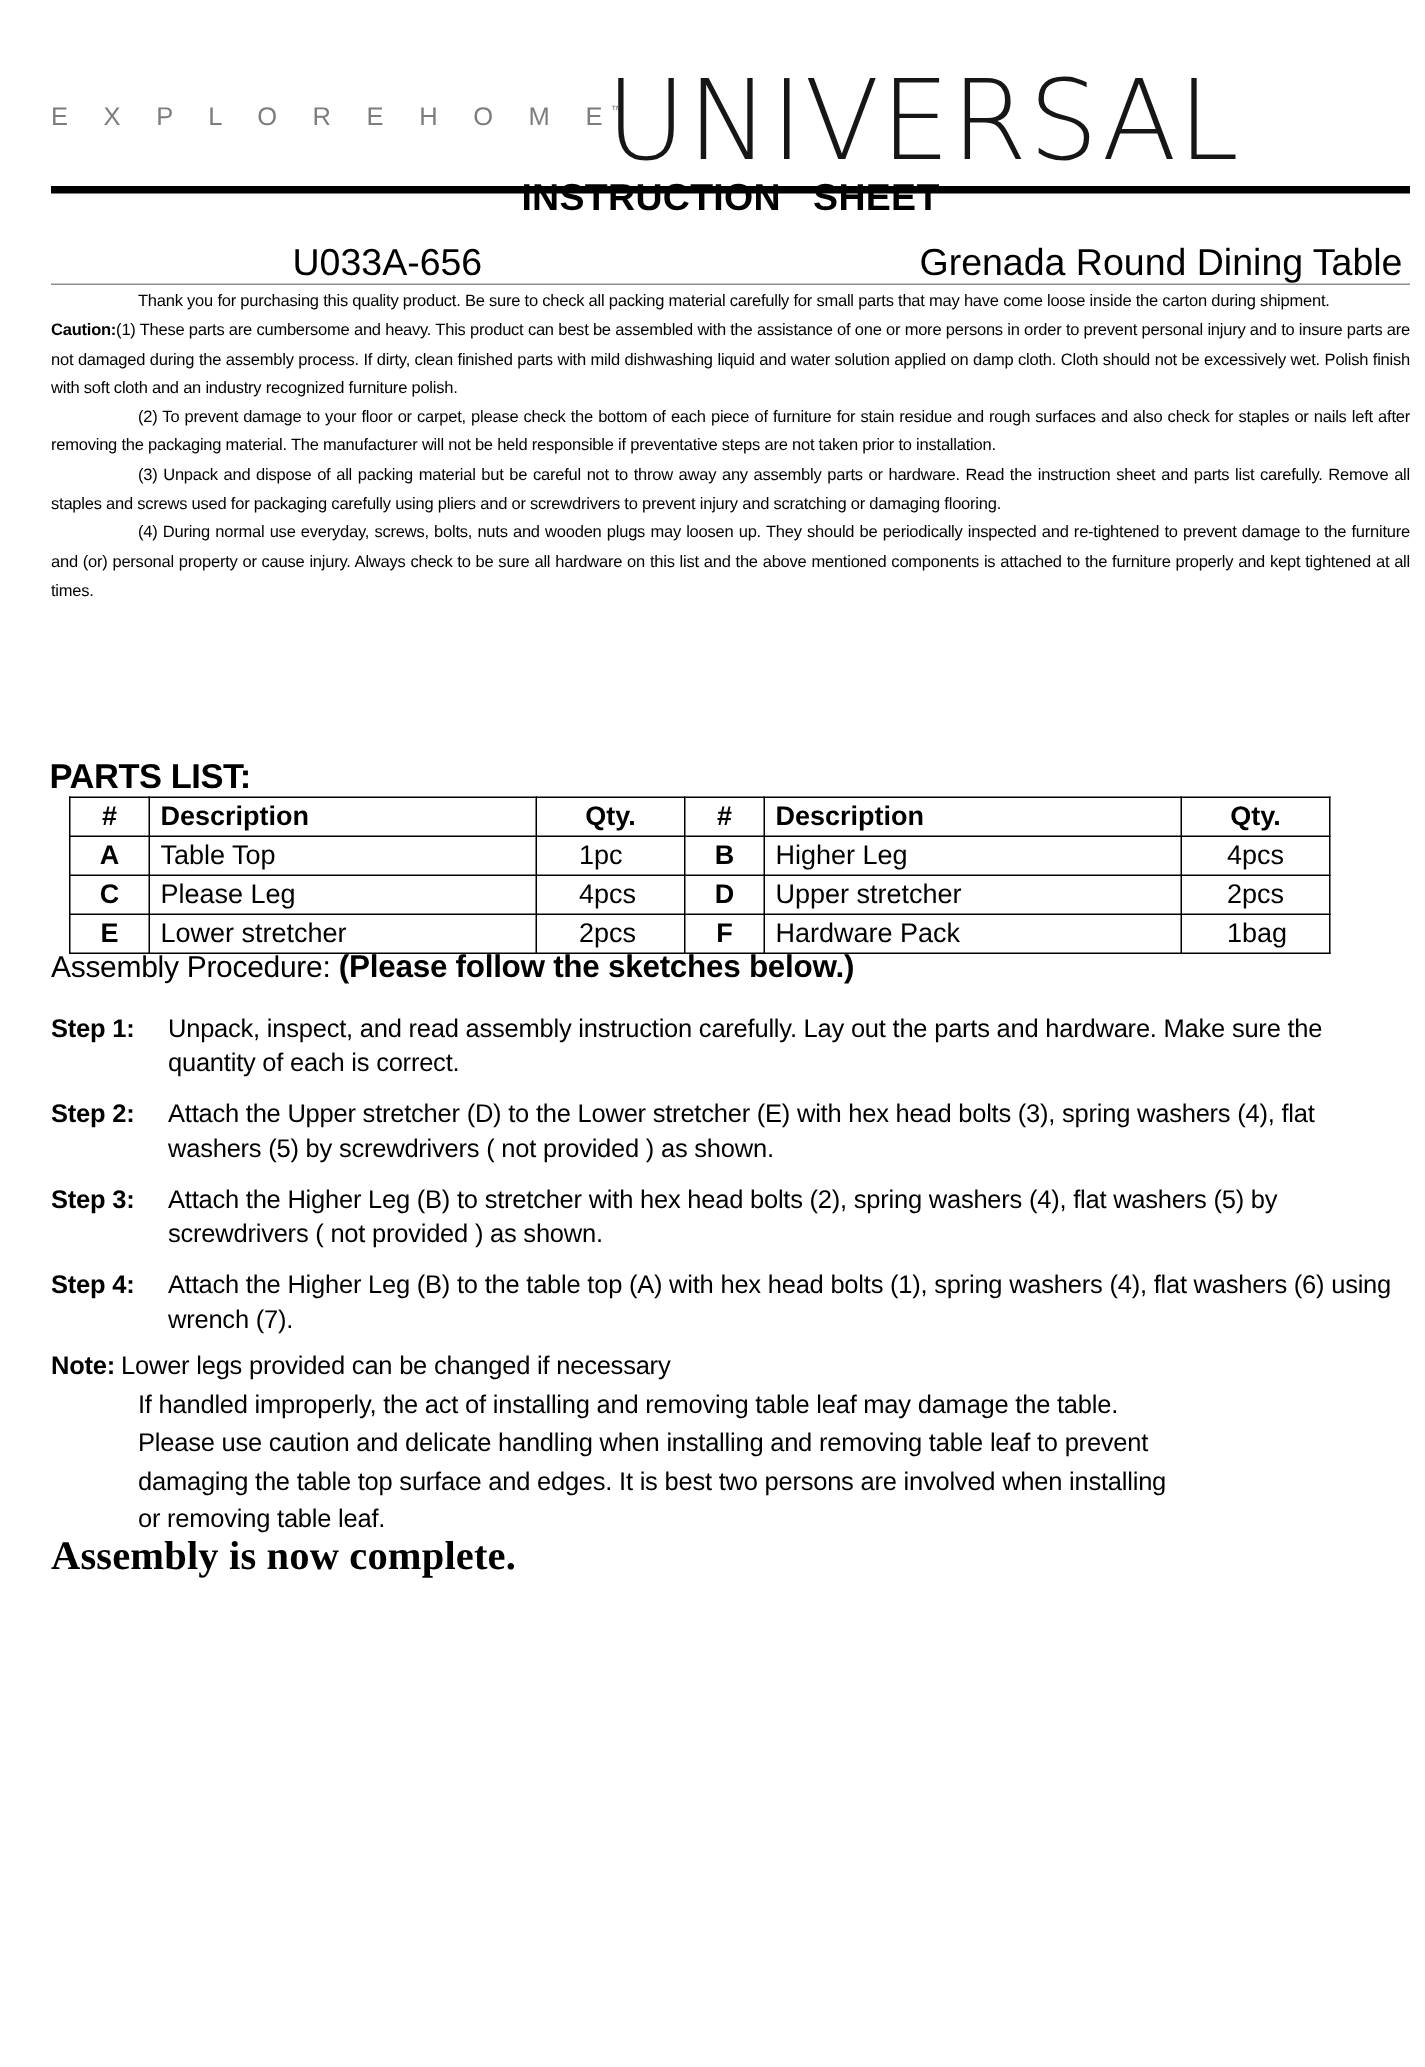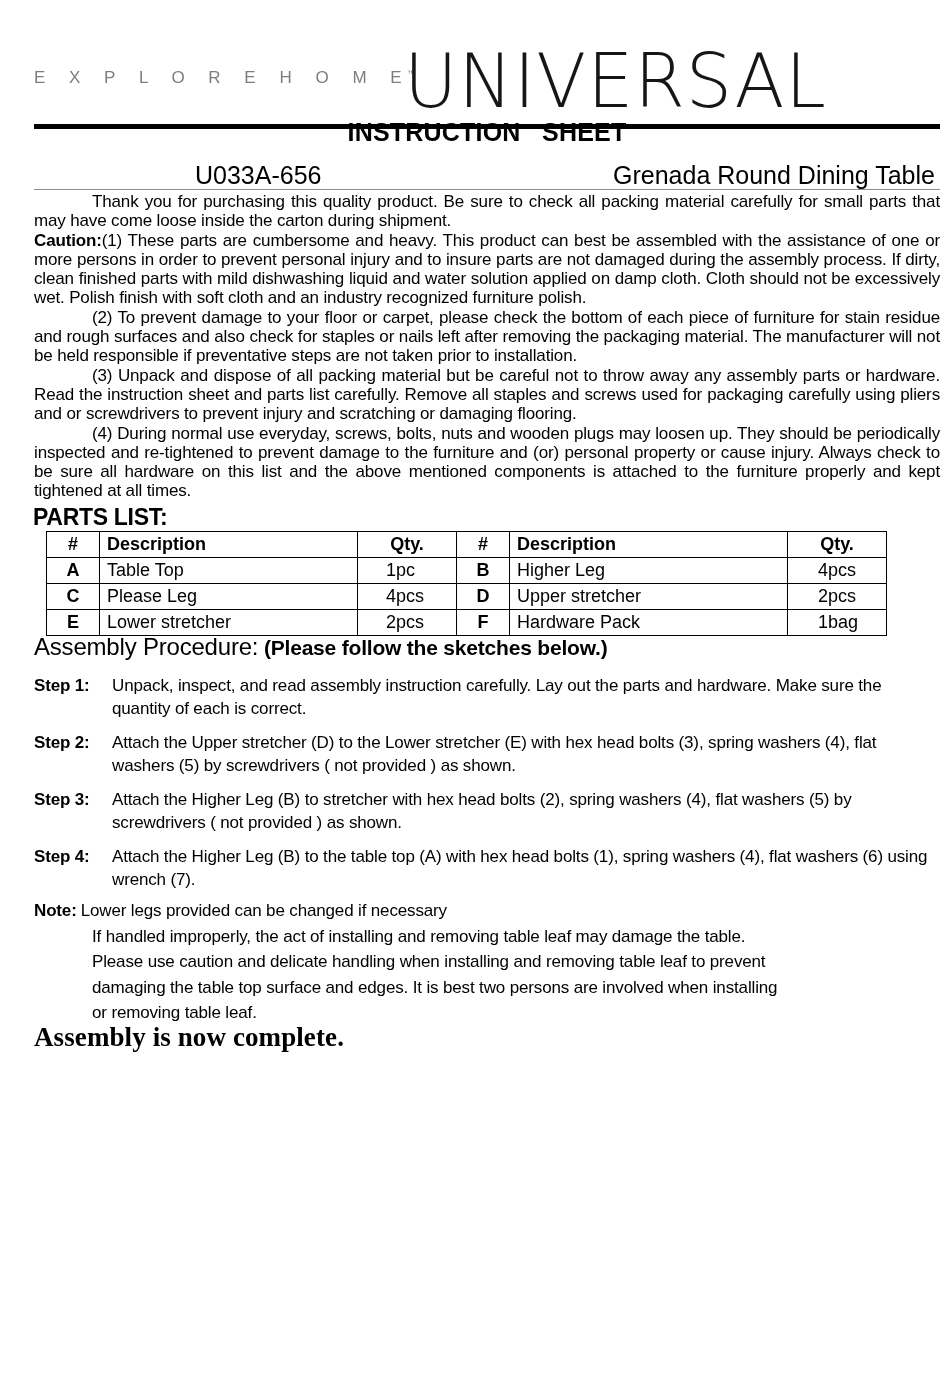--- a/index.html
+++ b/index.html
@@ -119,21 +119,21 @@
   }
 
   
   .body-copy {
     position: absolute;
     left: 22px;
     top: 192px;
     width: 906px;
   }
   .para {
-    font-size: 17px;
+    font-size: 11px;
     line-height: 19.3px;
     text-align: justify;
     text-justify: inter-word;
     margin: 0;
     letter-spacing: -0.15px;
   }
   .para.indent::before {
     content: "";
     display: inline-block;
     width: 58px;
@@ -180,21 +180,21 @@
   th.col-qty2 { text-align: center; padding-left: 0 !important; }
 
   
   .assembly-heading {
     position: absolute;
     left: 22px;
     top: 633px;
     white-space: nowrap;
   }
   .assembly-heading .main {
-    font-size: 24px;
+    font-size: 20px;
     font-weight: 400;
     letter-spacing: -0.2px;
   }
   .assembly-heading .sub {
     font-size: 21px;
     font-weight: 700;
     letter-spacing: -0.2px;
   }
 
   .steps {

